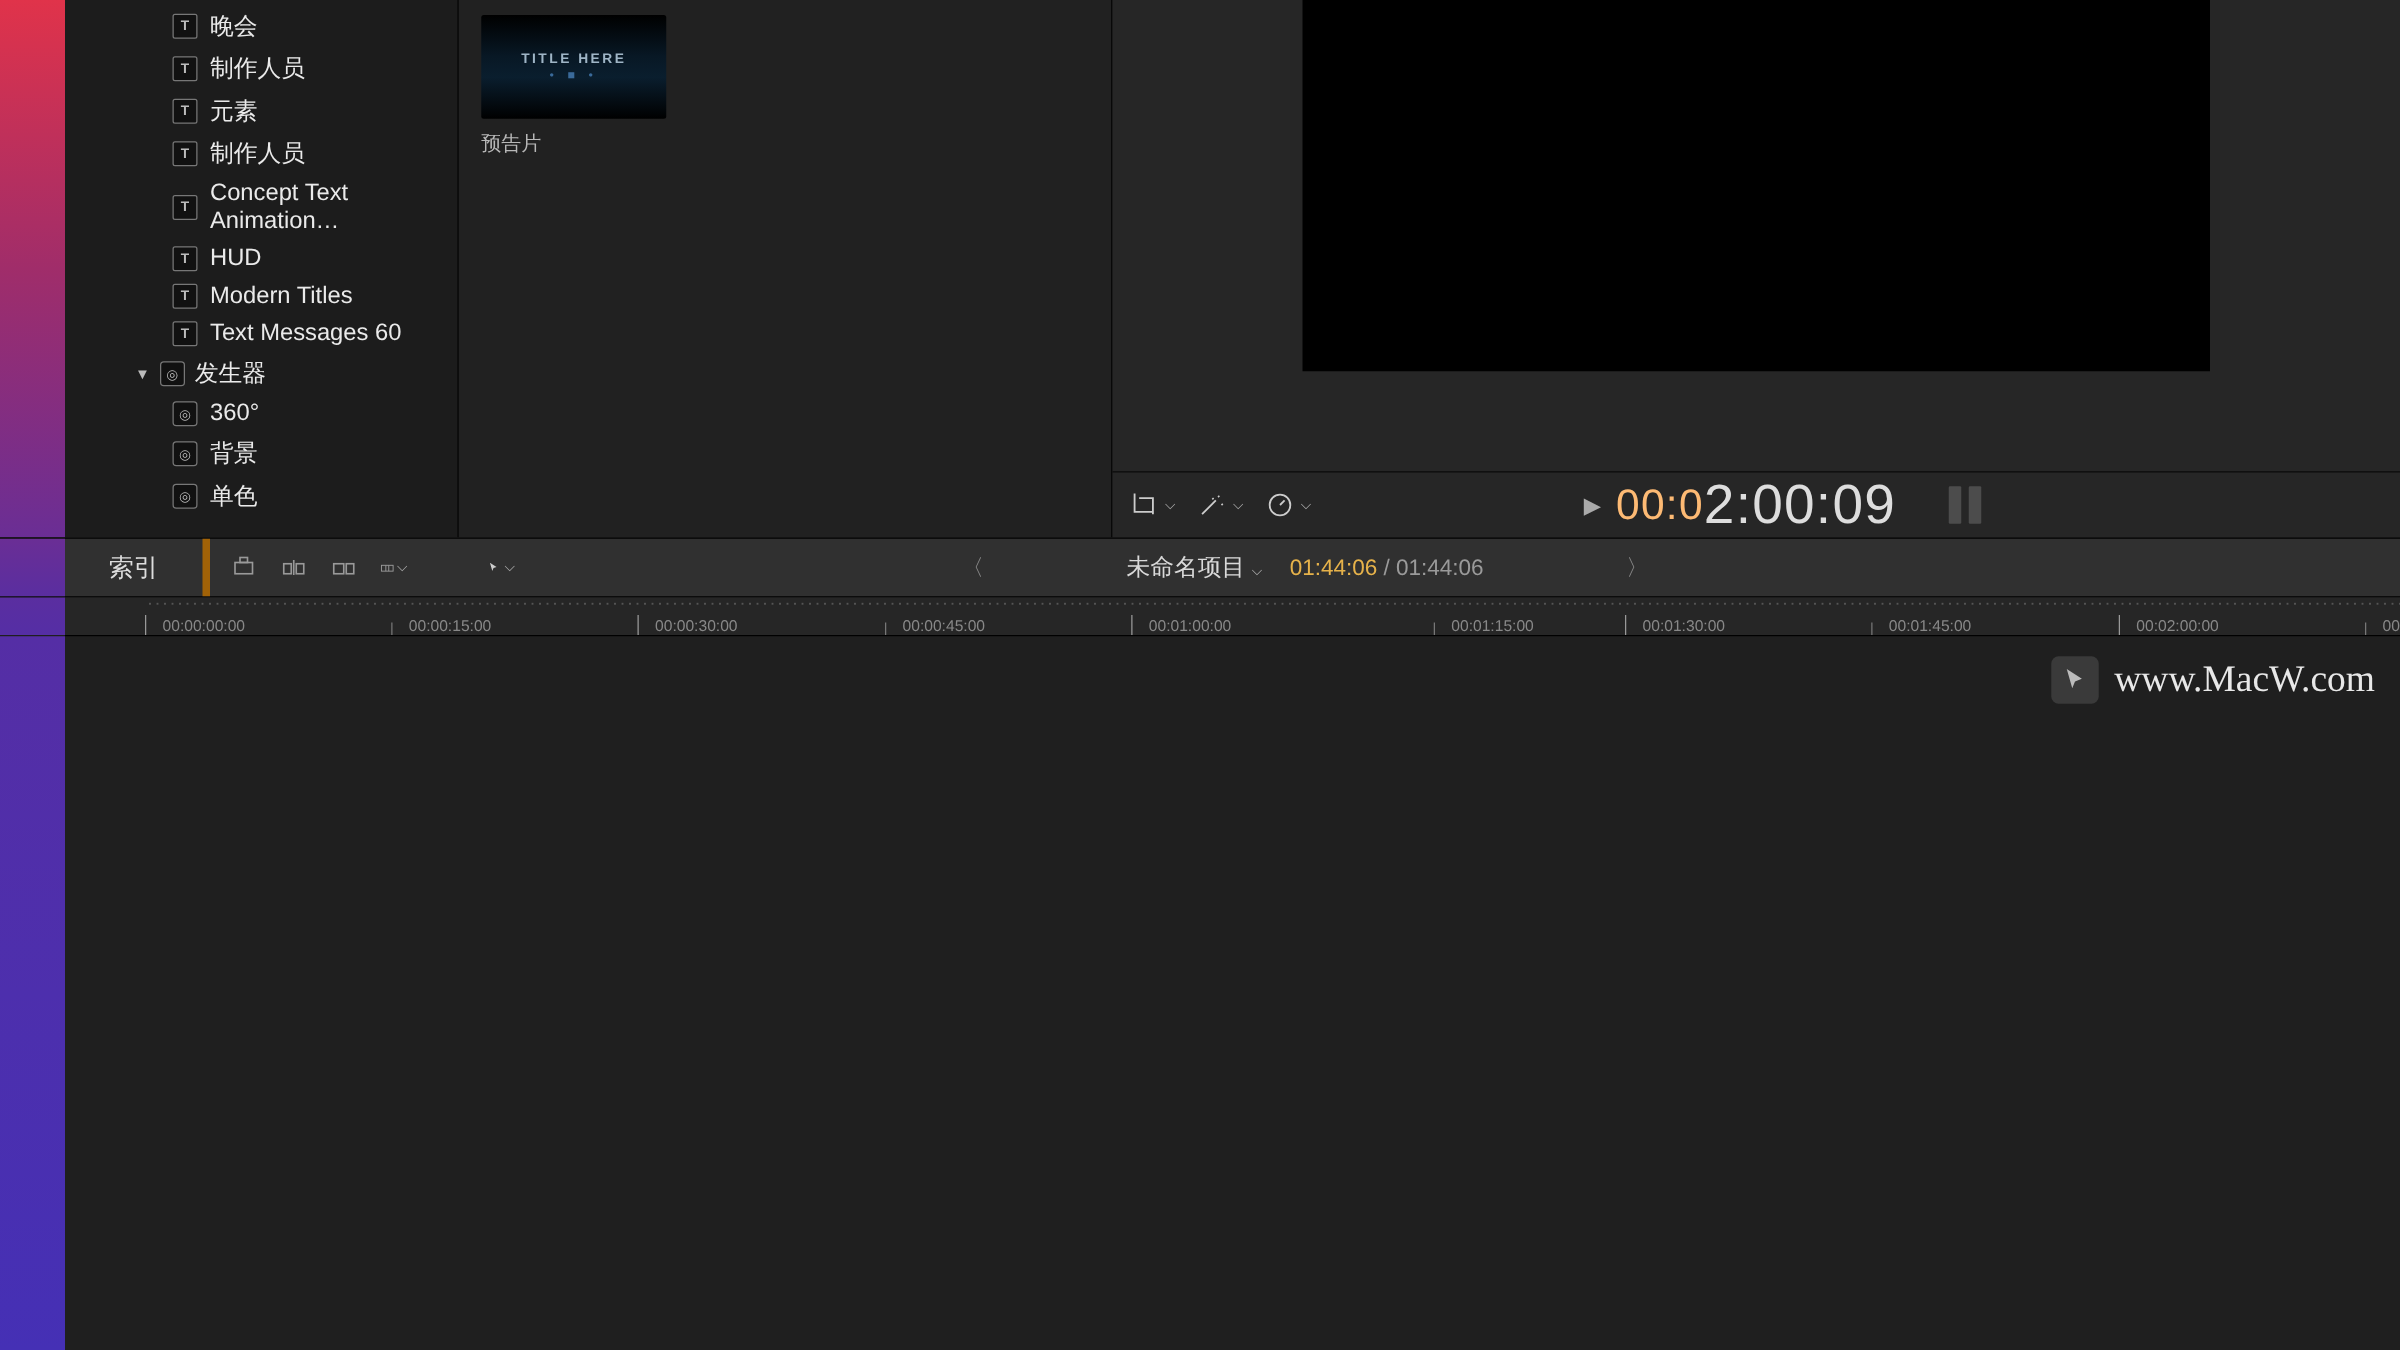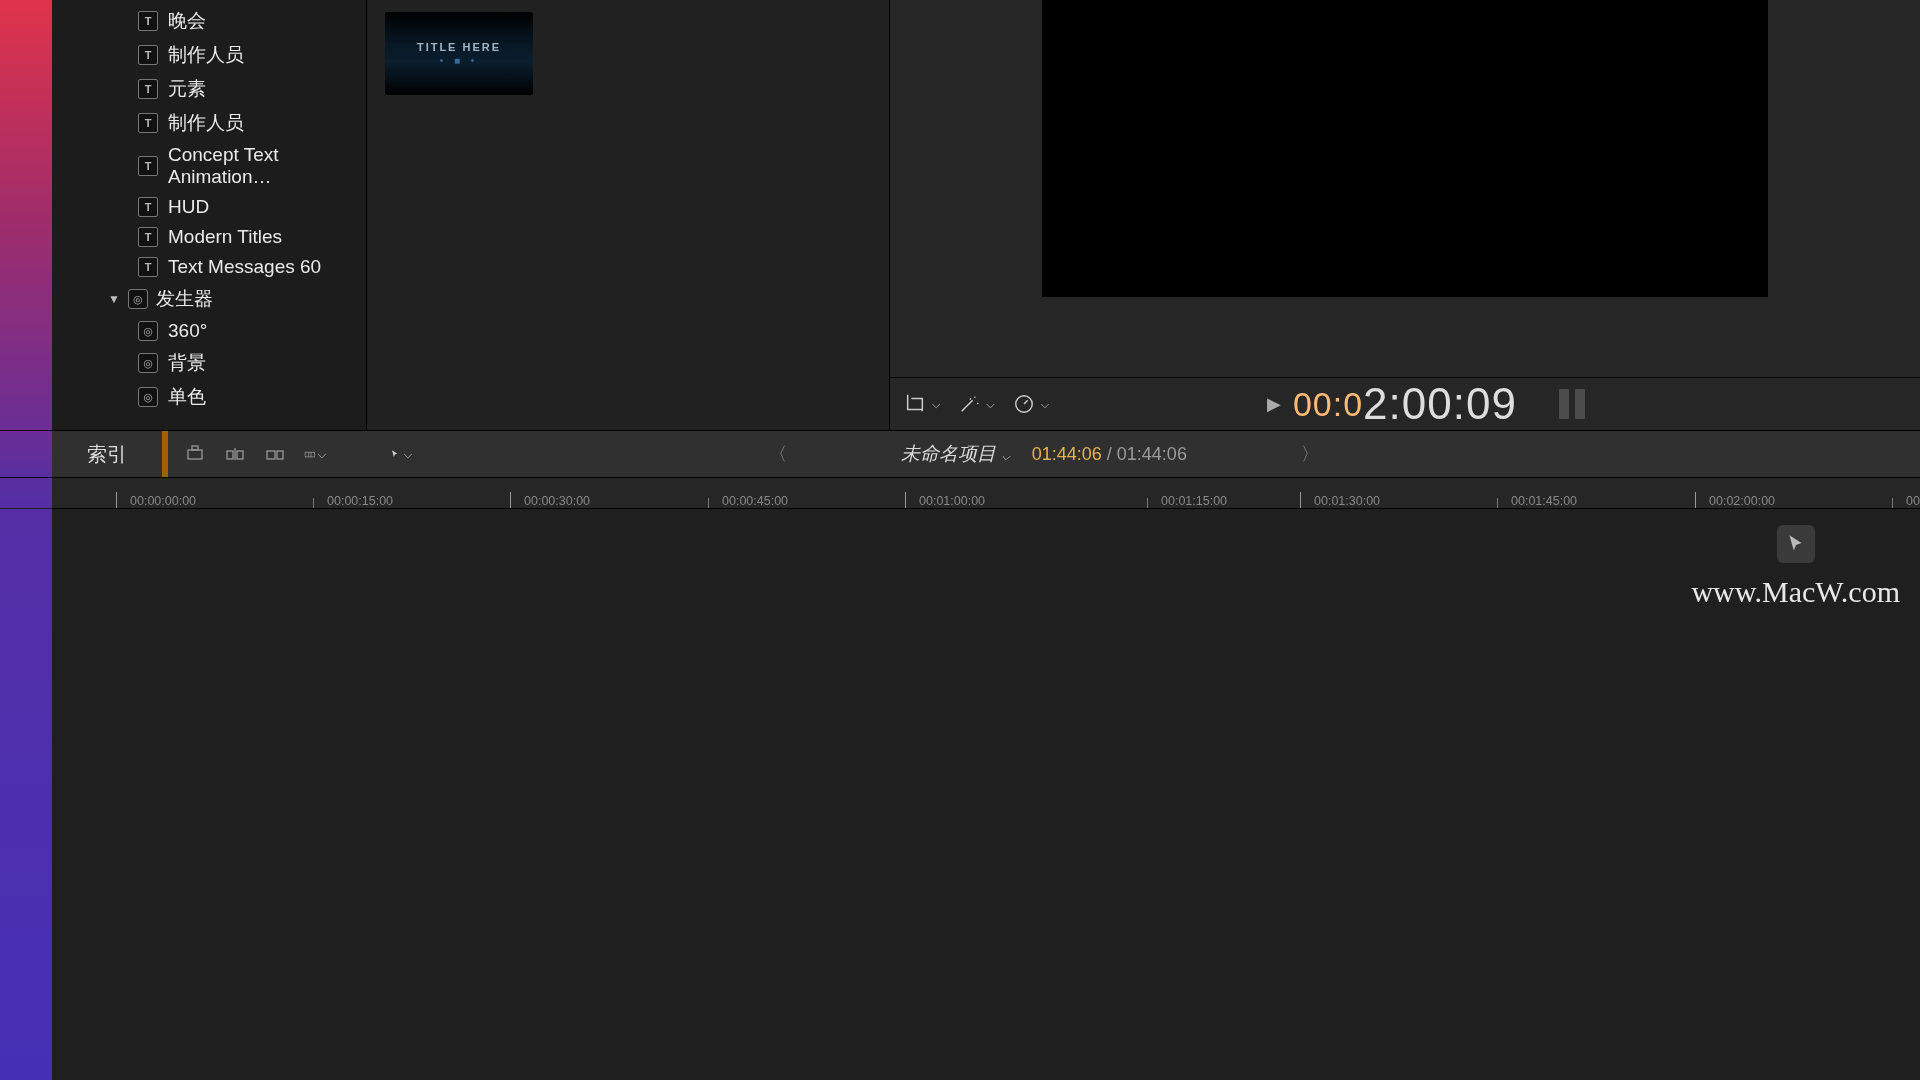--- a/index.html
+++ b/index.html
@@ -29,35 +29,35 @@
   .tc-dim{color:#fdba74;font-size:34px;font-weight:300;letter-spacing:1px;}
   .tc-main{color:#ddd;font-size:44px;font-weight:400;letter-spacing:1px;}
   .pause-bars{margin-left:42px;display:flex;gap:6px;}
   .pause-bars span{width:10px;height:30px;background:#4c4c4c;border-radius:1px;}
   .tl-header{height:46px;background:#303030;border-top:1px solid #000;border-bottom:1px solid #000;display:flex;align-items:center;}
   .tl-header .mac-edge2{width:52px;height:100%;background:linear-gradient(180deg,#6a2e95 0%,#5a2ea0 100%);}
   .idx-btn{width:110px;text-align:center;font-size:20px;color:#ddd;border-right:6px solid #a16207;height:100%;display:flex;align-items:center;justify-content:center;}
   .tool-row{display:flex;align-items:center;gap:18px;padding-left:16px;}
   .mini-ic{width:22px;height:22px;display:inline-flex;align-items:center;justify-content:center;color:#888;}
   .proj-center{position:absolute;left:50%;transform:translateX(-50%);display:flex;align-items:center;gap:22px;}
-  .proj-name{color:#d9d9d9;font-size:19px;font-style:italic;}
+  .proj-name{color:#d9d9d9;font-size:19px;}
   .time-pair{font-size:18px;}
   .time-cur{color:#e6b24a;}
   .time-tot{color:#9a9a9a;}
   .nav-ar{color:#888;font-size:18px;padding:0 10px;}
   .tl-header-inner{position:relative;flex:1;height:100%;display:flex;align-items:center;}
   .ruler{height:30px;background:#262626;border-bottom:1px solid #000;position:relative;margin-left:52px;overflow:hidden;}
   .ruler-dots{position:absolute;top:2px;left:65px;right:0;height:6px;background-image:radial-gradient(circle,#555 0.6px,transparent 0.7px);background-size:6px 6px;}
   .ruler-ticks{position:absolute;bottom:0;left:0;right:0;height:20px;}
   .rt{position:absolute;bottom:0;color:#888;font-size:12.5px;white-space:nowrap;}
   .rt::before{content:"";position:absolute;left:-14px;bottom:0;width:1px;height:10px;background:#777;}
   .rt-major::before{height:16px;background:#999;}
   .tl-body{flex:1;background:#222;position:relative;margin-left:52px;overflow:hidden;}
   .tl-left-gutter{position:absolute;left:0;top:0;width:65px;height:100%;border-right:1px solid #0e0e0e;}
-  .watermark{position:absolute;right:20px;top:525px;z-index:100;display:flex;align-items:center;gap:12px;flex-direction:column;}
+  .watermark{position:absolute;right:20px;top:525px;z-index:100;display:flex;align-items:center;gap:12px;}
   .wm-ic{width:38px;height:38px;background:#3a3a3a;border-radius:6px;display:flex;align-items:center;justify-content:center;color:#aaa;}
   .wm-txt{color:#e8e8e8;font-size:30px;font-family:Georgia,serif;}
   svg{display:block;}
 </style>
 </head>
 <body>
 
 <div class="root">
 
   <div class="top">
@@ -114,20 +114,21 @@
           <span class="g-icon">◎</span>
           <span>单色</span>
         </div>
     </div>
 
     <div class="browser">
       <div class="thumb">
         <div class="thumb-title">TITLE HERE</div>
         <div class="thumb-dots">• ■ •</div>
       </div>
+      <div class="thumb-label">预告片</div>
     </div>
 
     <div class="viewer-col">
       <div class="viewer-area">
         <div class="viewer-canvas"></div>
       </div>
       <div class="viewer-toolbar">
         <div class="vt-btn">
           <span class="vt-ico">
               <svg width="22" height="22" viewBox="0 0 24 24" fill="none" stroke="#ccc" stroke-width="1.6">

